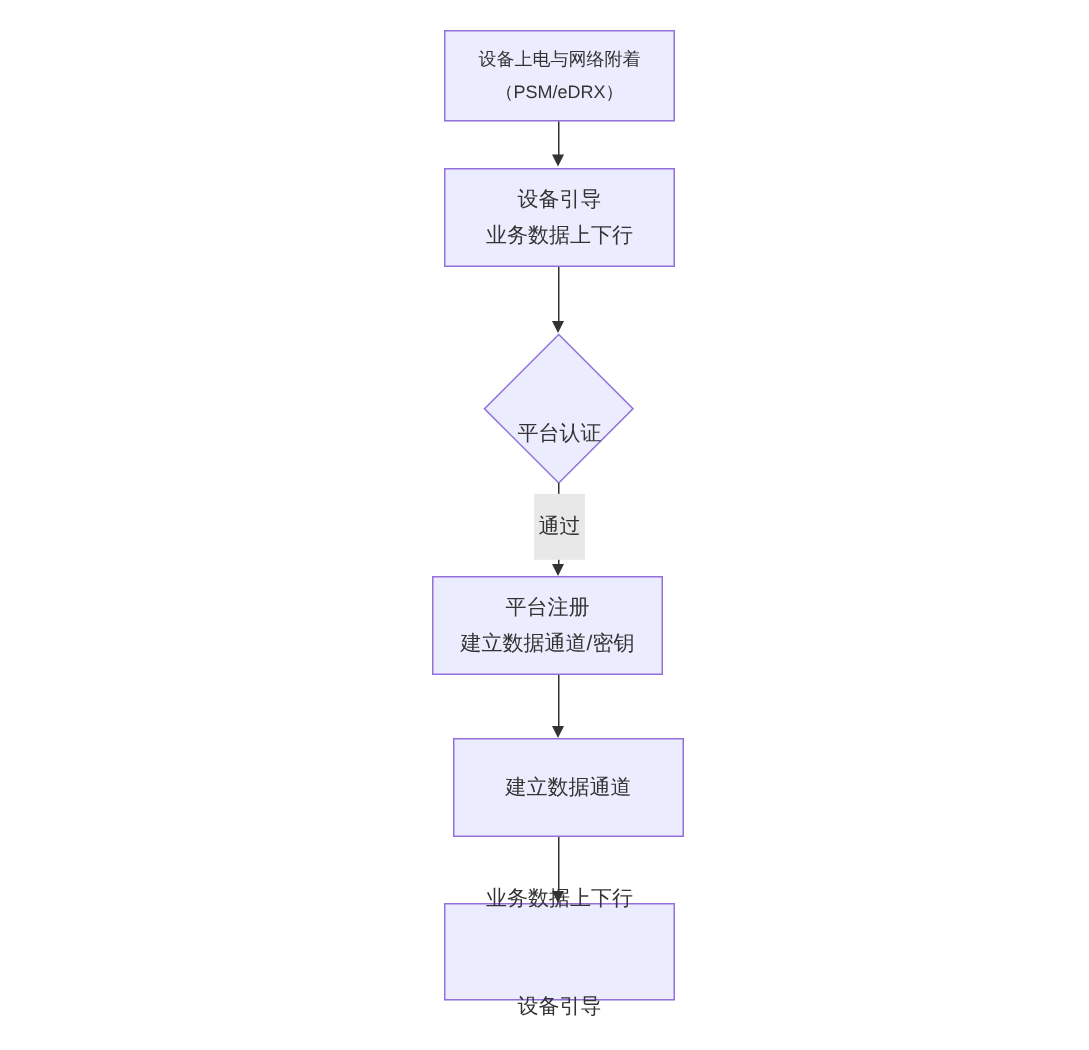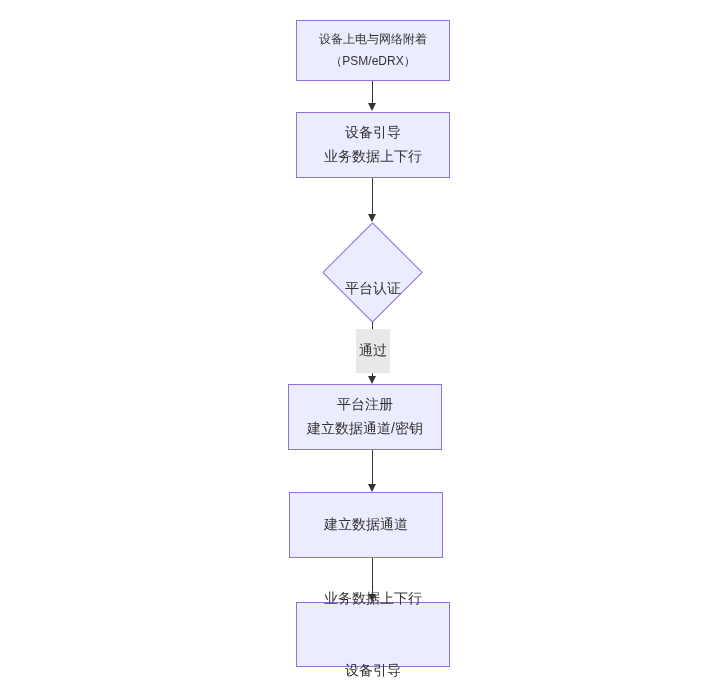--- a/index.html
+++ b/index.html
@@ -106,21 +106,21 @@
   <div class="arrowhead" style="left:368px;top:376px;"></div>
 
   <div class="node" style="left:288px;top:384px;width:154px;height:66px;">
     <div>平台注册</div>
     <div>建立数据通道/密钥</div>
   </div>
 
   <div class="edge-line" style="left:372px;top:450px;height:35px;"></div>
   <div class="arrowhead" style="left:368px;top:484px;"></div>
 
-  <div class="node" style="left:289px;top:492px;width:154px;height:66px;">
+  <div class="node" style="left:302px;top:492px;width:154px;height:66px;">
     <div>建立数据通道</div>
   </div>
 
   <div class="edge-line" style="left:372px;top:558px;height:37px;"></div>
   <div class="arrowhead" style="left:368px;top:594px;"></div>
 
   <div class="node" style="left:296px;top:602px;width:154px;height:65px;gap:48px;">
     <div>业务数据上下行</div>
     <div>设备引导</div>
   </div>

